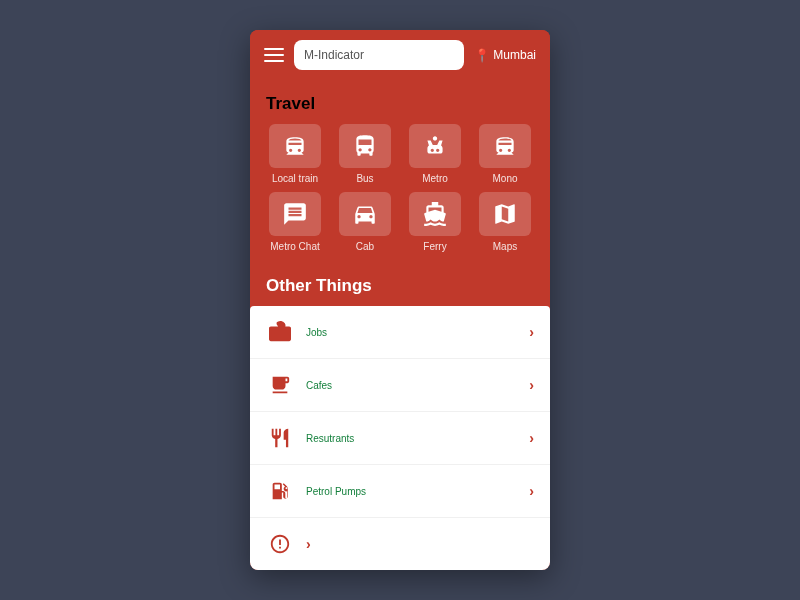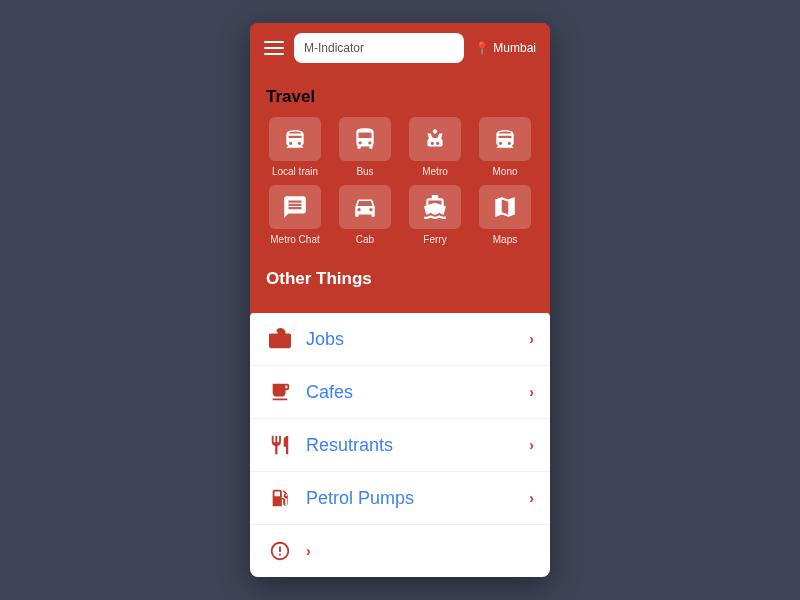--- a/index.html
+++ b/index.html
@@ -102,21 +102,21 @@
     .icon-label {
       color: rgba(255,255,255,0.85);
       font-size: 10px;
       text-align: center;
     }
     
     .other-title {
       color: white;
       font-size: 17px;
       font-weight: 600;
-      padding: 14px 16px 24px 16px;
+      padding: 14px 16px 10px 16px;
     }
     .list-section {
       background: white;
       border-radius: 4px 4px 0 0;
       overflow: hidden;
     }
     .list-item {
       display: flex;
       align-items: center;
       padding: 12px 16px;
@@ -132,22 +132,22 @@
       display: flex;
       align-items: center;
       justify-content: center;
       color: #c0392b;
       font-size: 18px;
       margin-right: 12px;
       flex-shrink: 0;
     }
     .list-label {
       flex: 1;
-      font-size: 18px;
-      color: #3b82f6;
+      font-size: 10px;
+      color: #15803d;
       font-weight: 400;
     }
     .chevron {
       color: #c0392b;
       font-size: 14px;
       font-weight: bold;
     }
 
     
     .svg-icon {

